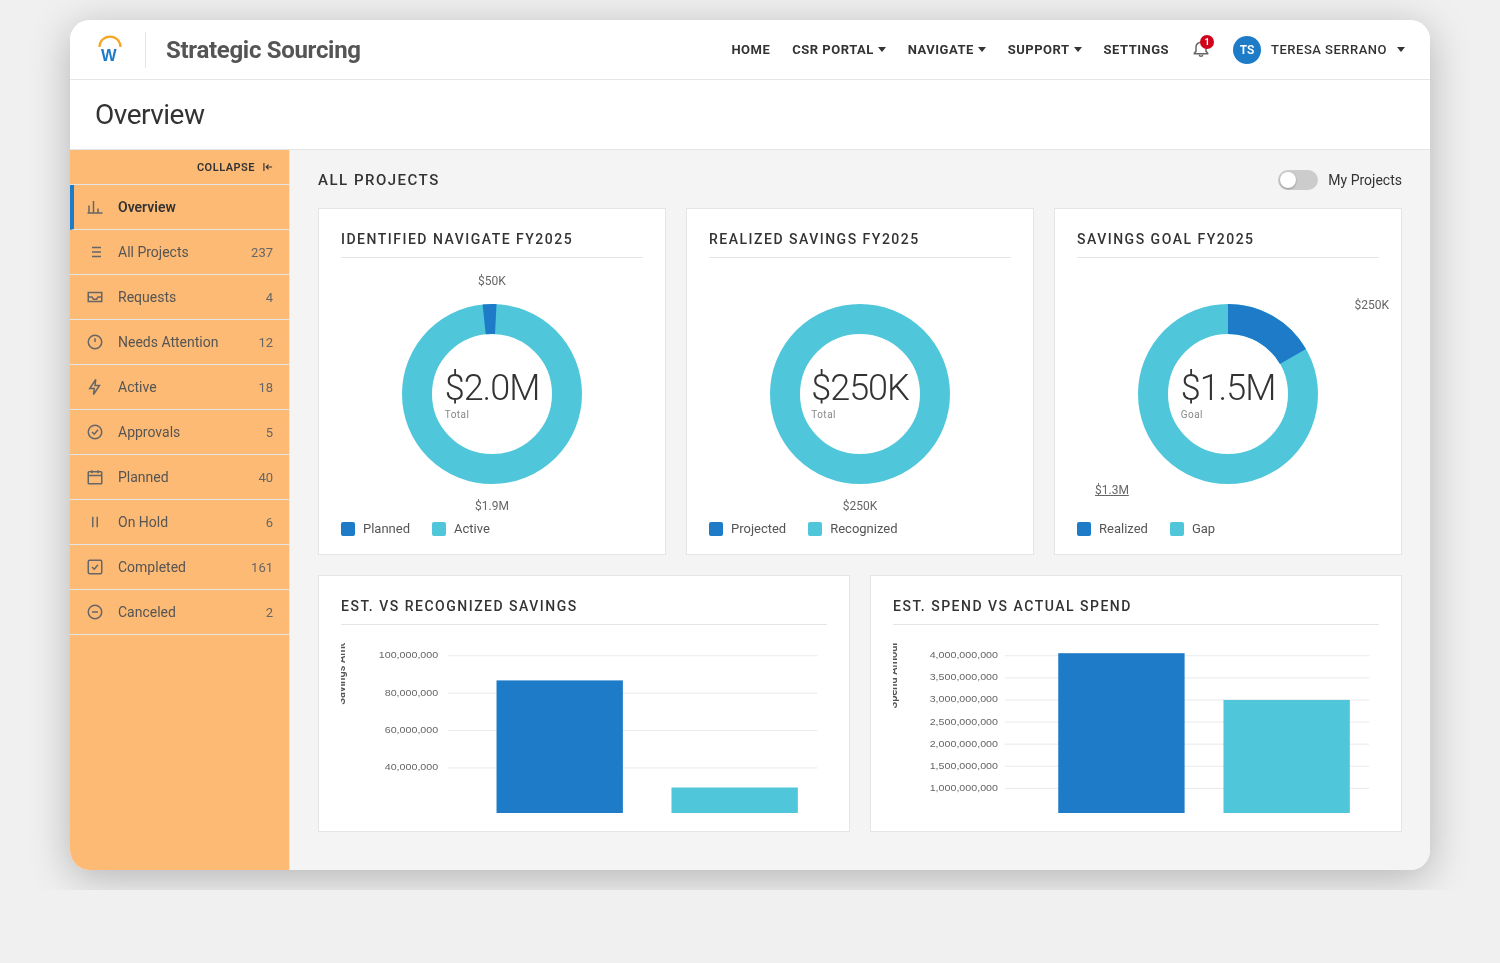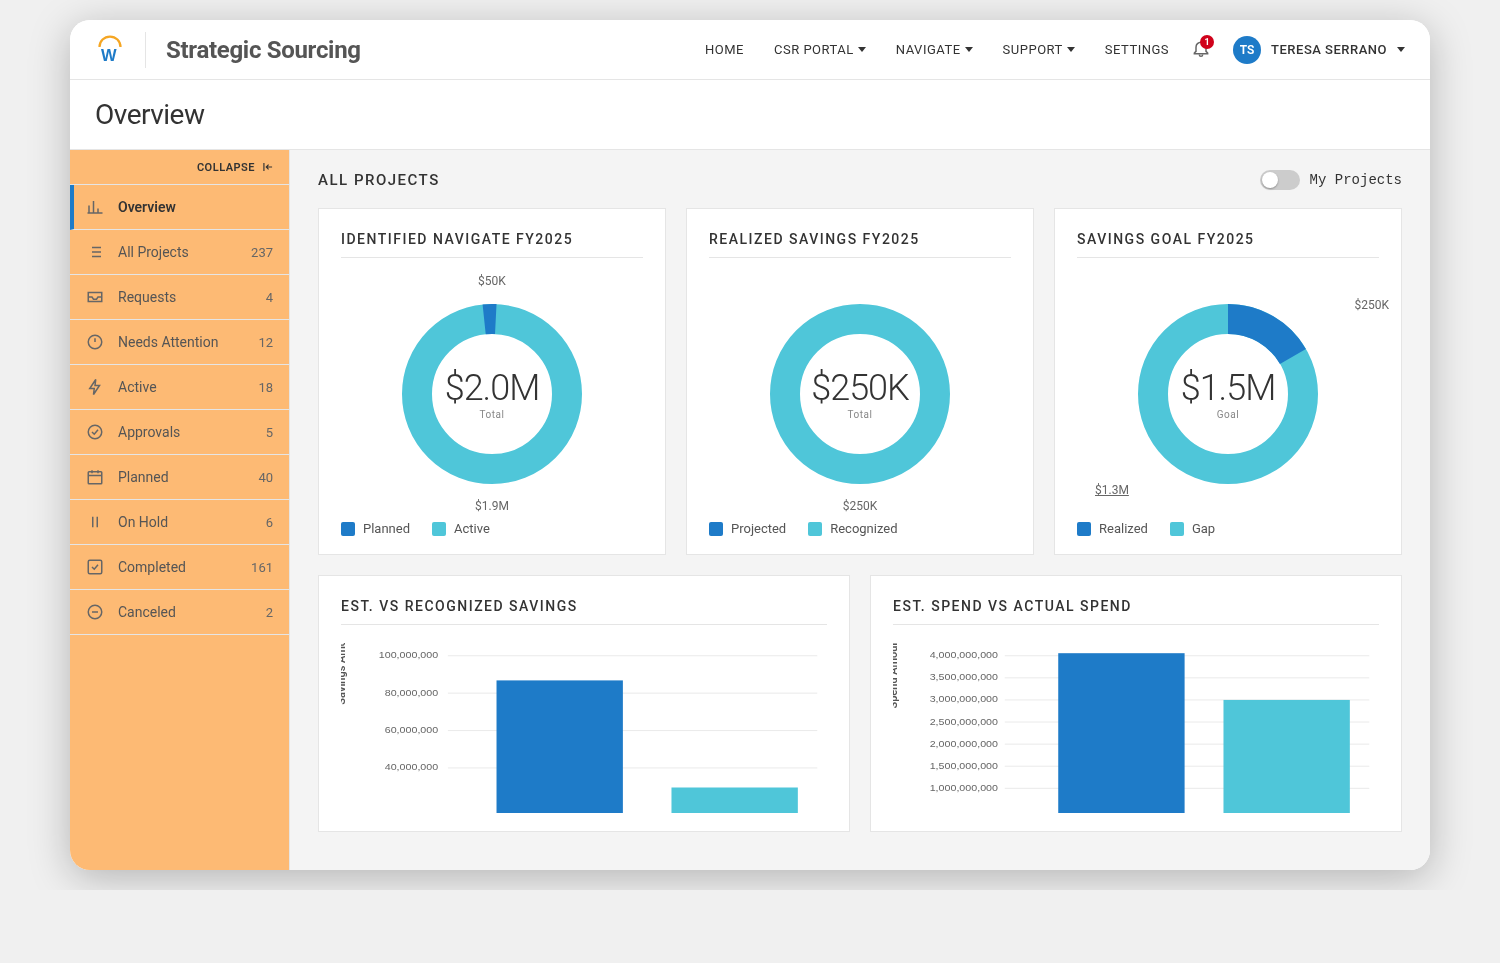--- a/index.html
+++ b/index.html
@@ -38,21 +38,21 @@
     border-bottom: 1px solid var(--border);
     height: 60px;
     background: #fff;
   }
   .logo-block { display: flex; align-items: center; gap: 20px; }
   .logo-icon { width: 30px; height: 30px; position: relative; }
   .logo-icon svg { width: 100%; height: 100%; }
   .divider-v { width: 1px; height: 36px; background: var(--border); }
   .app-title { font-size: 24px; font-weight: 700; color: var(--text-mid); letter-spacing: -0.3px; }
   .topnav { margin-left: auto; display: flex; align-items: center; gap: 22px; }
-  .topnav-item { font-size: 13px; font-weight: 400; color: var(--text-dark); letter-spacing: 0.5px; display: flex; align-items: center; gap: 4px; cursor: pointer; margin-left: 8px; }
+  .topnav-item { font-size: 13px; font-weight: 700; color: var(--text-dark); letter-spacing: 0.5px; display: flex; align-items: center; gap: 4px; cursor: pointer; }
   .caret-down { width: 0; height: 0; border-left: 4px solid transparent; border-right: 4px solid transparent; border-top: 5px solid #333; }
   .bell-wrap { position: relative; cursor: pointer; }
   .bell-wrap svg { width: 20px; height: 20px; color: #666; }
   .badge { position: absolute; top: -3px; right: -3px; background: #d0021b; color: #fff; font-size: 9px; font-weight: 700; border-radius: 8px; min-width: 14px; height: 14px; display: flex; align-items: center; justify-content: center; padding: 0 3px; }
   .usermenu { display: flex; align-items: center; gap: 10px; cursor: pointer; }
   .avatar { width: 28px; height: 28px; border-radius: 50%; background: var(--blue); color: #fff; font-size: 12px; font-weight: 600; display: flex; align-items: center; justify-content: center; }
   .username { font-size: 13px; font-weight: 500; letter-spacing: 0.5px; }
   
   .page-title-row { padding: 18px 25px 18px; border-bottom: 1px solid var(--border); }
   .page-title { font-size: 28px; font-weight: 400; color: #333; letter-spacing: -0.5px; }
@@ -65,30 +65,30 @@
   .side-item.active { border-left: 4px solid var(--blue); padding-left: 12px; }
   .side-item.active .side-label { font-weight: 600; color: #333; }
   .side-icon { width: 18px; height: 18px; color: #666; flex-shrink: 0; }
   .side-icon svg { width: 100%; height: 100%; display: block; }
   .side-label { font-size: 14px; flex: 1; }
   .side-count { font-size: 13px; color: #666; }
   
   .main { flex: 1; padding: 20px 28px; overflow: hidden; }
   .content-header { display: flex; align-items: center; margin-bottom: 18px; }
   .content-title { font-size: 15px; font-weight: 500; letter-spacing: 1.5px; color: #333; }
-  .toggle-wrap { margin-left: auto; display: flex; align-items: center; gap: 10px; font-family: Liberation Mono, monospace; }
+  .toggle-wrap { margin-left: auto; display: flex; align-items: center; gap: 10px; }
   .toggle { width: 40px; height: 20px; background: #ccc; border-radius: 10px; position: relative; cursor: pointer; }
   .toggle-knob { position: absolute; width: 16px; height: 16px; background: #fff; border-radius: 50%; top: 2px; left: 2px; box-shadow: 0 1px 2px rgba(0,0,0,0.3); }
   .toggle-label { font-size: 14px; color: #333; }
   .cards-row { display: grid; grid-template-columns: 1fr 1fr 1fr; gap: 20px; margin-bottom: 20px; }
   .card { background: #fff; border: 1px solid var(--border); padding: 22px 22px 18px; }
   .card-title { font-size: 14px; font-weight: 500; letter-spacing: 1.5px; color: #333; padding-bottom: 10px; border-bottom: 1px solid var(--border); margin-bottom: 18px; }
   .donut-wrap { position: relative; height: 235px; display: flex; align-items: center; justify-content: center; }
   .donut-svg { width: 200px; height: 200px; }
-  .donut-center { position: absolute; text-align: center; }
+  .donut-center { position: absolute; text-align: left; }
   .donut-value { font-size: 36px; font-weight: 300; color: #333; letter-spacing: -1px; }
   .donut-sub { font-size: 10px; color: #888; letter-spacing: 0.5px; }
   .donut-label-small { position: absolute; font-size: 12px; color: #666; }
   .legend { display: flex; gap: 22px; padding-top: 10px; }
   .legend-item { display: flex; align-items: center; gap: 8px; font-size: 13px; color: #555; }
   .legend-swatch { width: 14px; height: 14px; border-radius: 2px; }
   
   .cards-row-2 { display: grid; grid-template-columns: 1fr 1fr; gap: 20px; }
   .bar-chart { position: relative; height: 170px; overflow: hidden; }
   .bar-chart-svg { width: 100%; height: 100%; }

